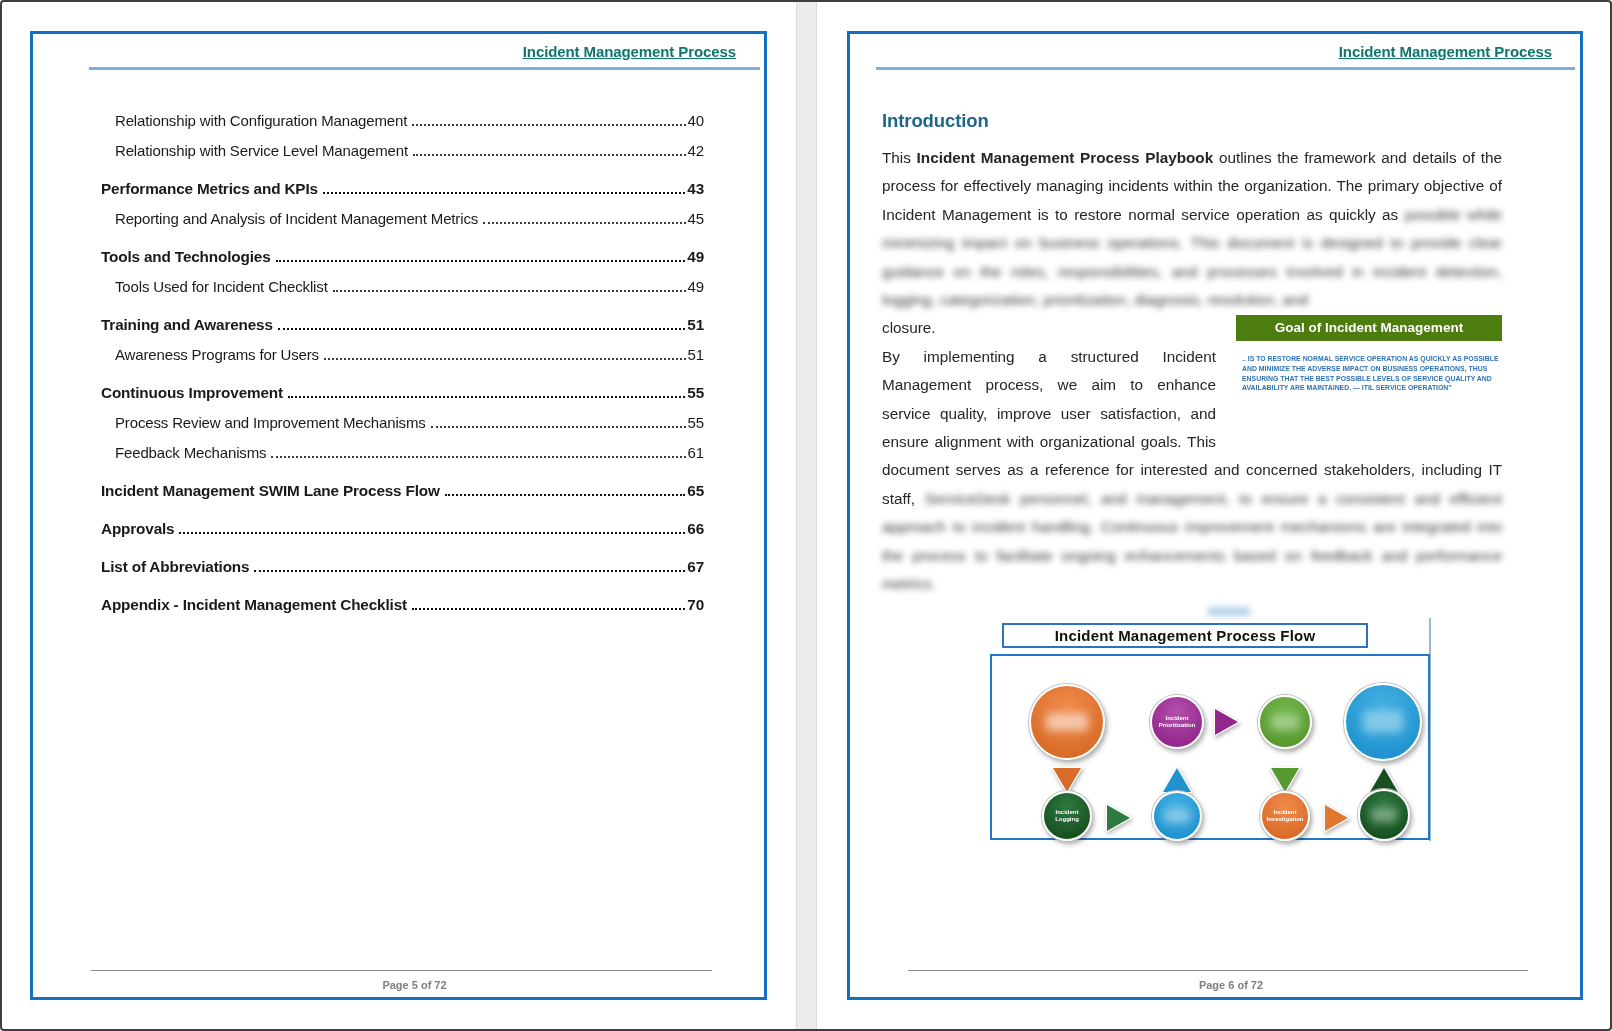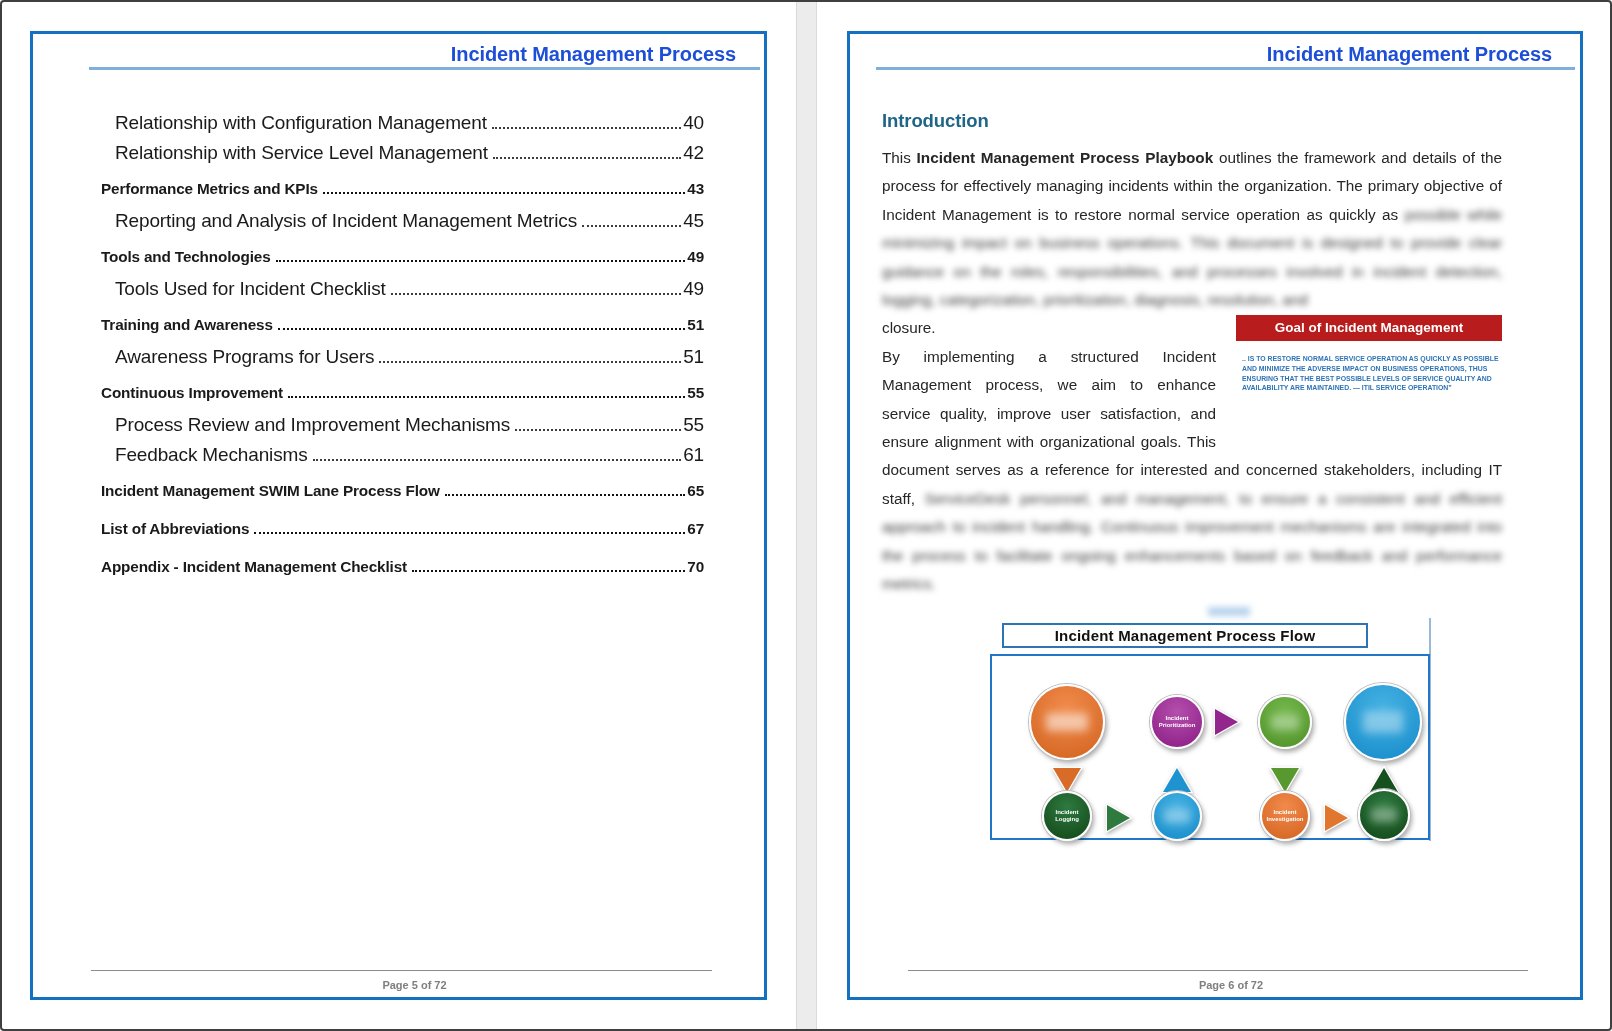--- a/index.html
+++ b/index.html
@@ -20,51 +20,51 @@
   
   .page-border {
     position:absolute; top:29px; height:969px;
     border:3px solid #1470c1; background:#fff;
   }
   .pb-left  { left:28px;  width:737px; }
   .pb-right { left:845px; width:736px; }
 
   .header-title {
     position:absolute; top:9px; right:28px;
-    font-size:20px; font-weight:bold; color:#1d4ed8; letter-spacing:-0.1px;
+    font-size:15px; font-weight:bold; color:#0f766e; letter-spacing:-0.1px;text-decoration:underline;
   }
   .header-rule { position:absolute; top:33px; height:3px; background:#7fb0dc; }
   .pb-left  .header-rule { left:56px; right:4px; }
   .pb-right .header-rule { left:26px; right:5px; }
 
   .footer-rule { position:absolute; bottom:26px; left:58px; right:52px; height:1.5px; background:#8c8c8c; }
   .footer-text {
     position:absolute; bottom:6px; left:16px; width:100%; text-align:center;
     font-size:11px; font-weight:bold; color:#7f7f7f;
   }
 
   
   .toc { position:absolute; left:68px; right:60px; top:78px; color:#1a1a1a; }
-  .toc-row { display:flex; align-items:baseline; height:30px; font-size:19px; letter-spacing:-0.15px; }
+  .toc-row { display:flex; align-items:baseline; height:30px; font-size:15px; letter-spacing:-0.15px; }
   .toc-row.lvl2 { padding-left:14px; }
   .toc-row.lvl1 { font-weight:bold; font-size:15.3px; margin-top:8px; }
   .toc-dots { flex:1; border-bottom:2px dotted #3d3d3d; margin:0 2px 4px 5px; }
   .toc-row.lvl1 .toc-dots { border-bottom-color:#111; }
   .toc-page { white-space:nowrap; }
 
   
   .content { position:absolute; left:32px; top:76px; width:620px; color:#262626; }
   .intro-heading { font-size:18.5px; font-weight:bold; color:#1f6587; margin-bottom:12px; letter-spacing:-0.1px; }
   .content p { font-size:15.3px; line-height:28.4px; text-align:justify; }
   .content p + p { }
   .blurred { filter:blur(3.2px); color:#3c3c3c; }
 
   .goal-callout { float:right; width:266px; margin:1px 0 52px 20px; }
   .goal-bar {
-    background:#b91c1c; color:#fff; text-align:center;
+    background:#4d7c0f; color:#fff; text-align:center;
     font-size:13.5px; font-weight:600; padding:5px 0 6px;
   }
   .goal-quote {
     margin-top:13px; padding-left:6px;
     font-size:6.9px; line-height:9.6px; font-weight:bold; color:#2e74b5;
   }
   .goal-quote b { color:#2e74b5; }
 
   
   .diagram-smudge {
@@ -199,20 +199,25 @@
           <span class="toc-dots"></span>
           <span class="toc-page">61</span>
         </div>
 
         <div class="toc-row lvl1">
           <span class="toc-label">Incident Management SWIM Lane Process Flow</span>
           <span class="toc-dots"></span>
           <span class="toc-page">65</span>
         </div>
 
+        <div class="toc-row lvl1">
+          <span class="toc-label">Approvals</span>
+          <span class="toc-dots"></span>
+          <span class="toc-page">66</span>
+        </div>
 
         <div class="toc-row lvl1">
           <span class="toc-label">List of Abbreviations</span>
           <span class="toc-dots"></span>
           <span class="toc-page">67</span>
         </div>
 
         <div class="toc-row lvl1">
           <span class="toc-label">Appendix - Incident Management Checklist</span>
           <span class="toc-dots"></span>

